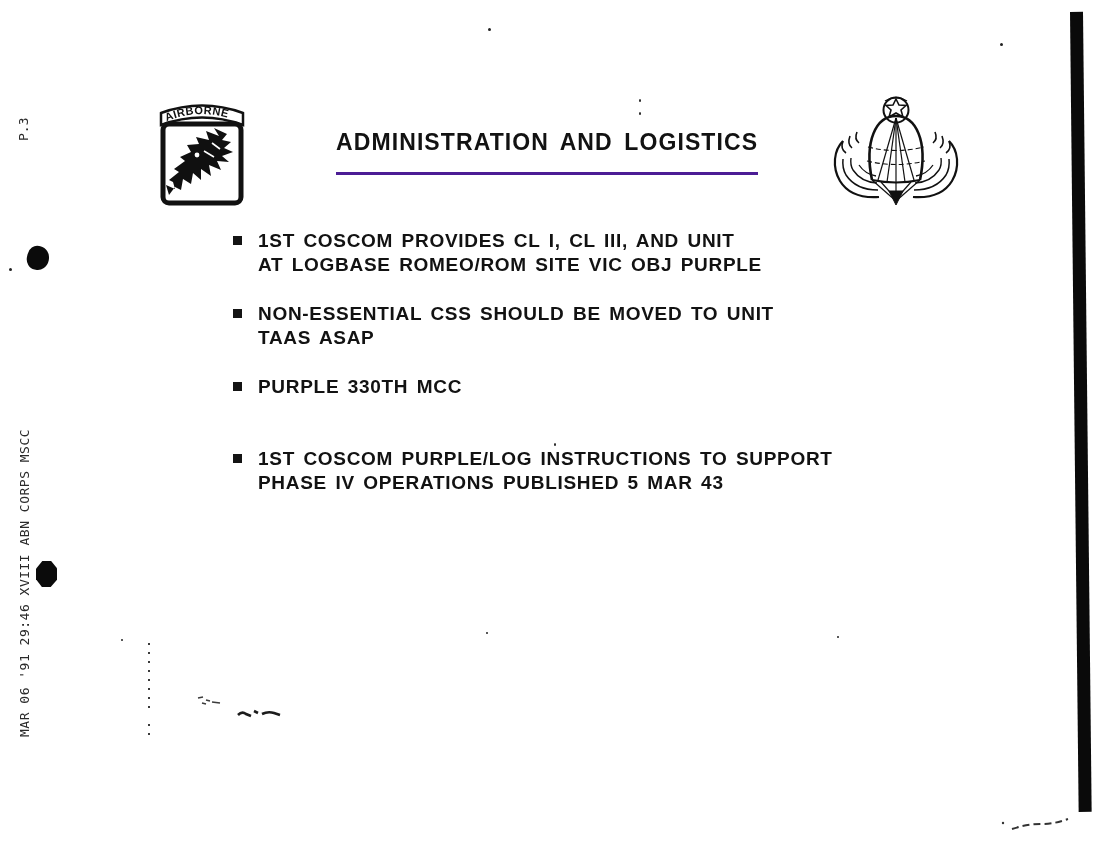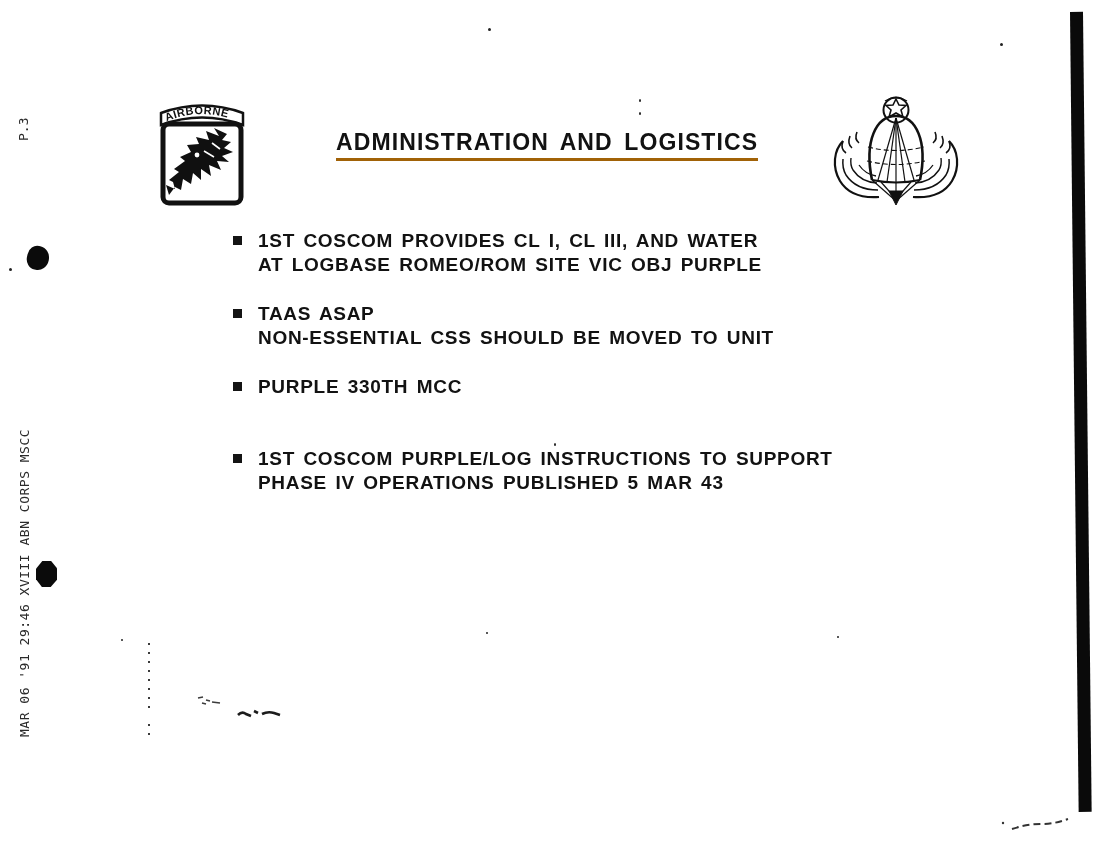--- a/index.html
+++ b/index.html
@@ -10,22 +10,22 @@
     overflow:hidden;
     font-family:"Liberation Sans", sans-serif;
     color:#121212;
   }
   
   .page-title{
     position:absolute;
     left:336px;top:129px;
     font-size:23px;font-weight:bold;
     letter-spacing:1.1px;word-spacing:4px;
-    border-bottom:3px solid #a16207;
-    padding-bottom:2px;
+    border-bottom:3px solid #4c1d95;
+    padding-bottom:16px;
     white-space:nowrap;
   }
   
   .bullet{position:absolute;left:233px;width:640px;}
   .bullet-marker{
     position:absolute;left:0;top:7px;
     width:9px;height:9px;background:#141414;display:block;
   }
   .bullet-text{
     margin-left:25px;
@@ -133,29 +133,29 @@
         <use href="#wing" transform="translate(130,0) scale(-1,1)"></use>
       </g>
     </svg>
   </div>
 
   <div class="page-title">ADMINISTRATION AND LOGISTICS</div>
 
   <div class="bullet" style="top:229px">
     <span class="bullet-marker"></span>
     <div class="bullet-text">
-      <div>1ST COSCOM PROVIDES CL I, CL III, AND WATER</div>
+      <div>1ST COSCOM PROVIDES CL I, CL III, AND UNIT</div>
       <div>AT LOGBASE ROMEO/ROM SITE VIC OBJ PURPLE</div>
     </div>
   </div>
   <div class="bullet" style="top:302px">
     <span class="bullet-marker"></span>
     <div class="bullet-text">
+      <div>NON-ESSENTIAL CSS SHOULD BE MOVED TO UNIT</div>
       <div>TAAS ASAP</div>
-      <div>NON-ESSENTIAL CSS SHOULD BE MOVED TO UNIT</div>
     </div>
   </div>
   <div class="bullet" style="top:375px">
     <span class="bullet-marker"></span>
     <div class="bullet-text">
       <div>PURPLE 330TH MCC</div>
     </div>
   </div>
   <div class="bullet" style="top:447px">
     <span class="bullet-marker"></span>

